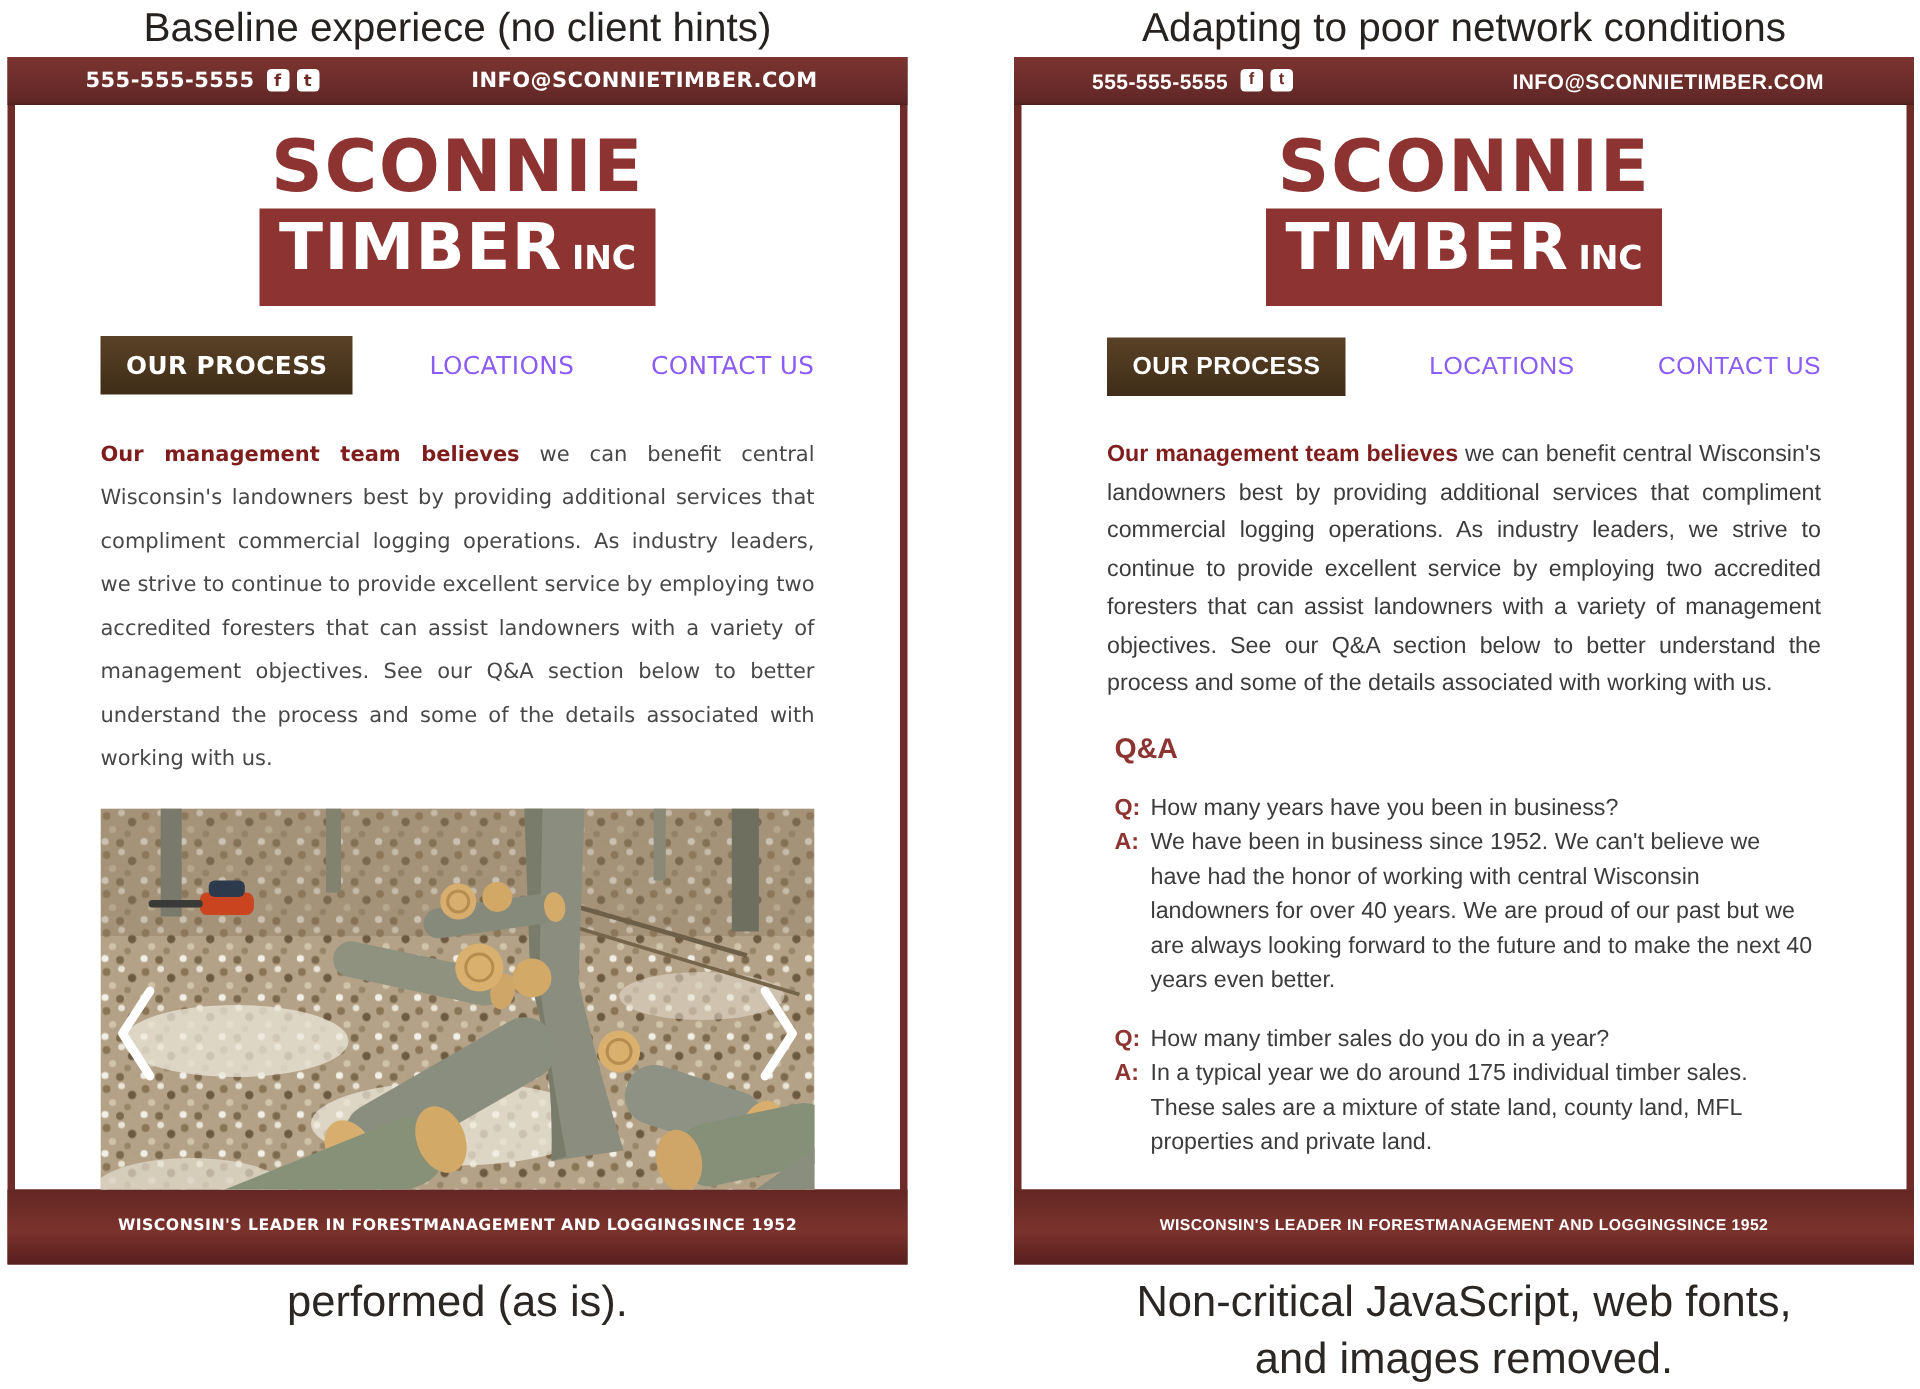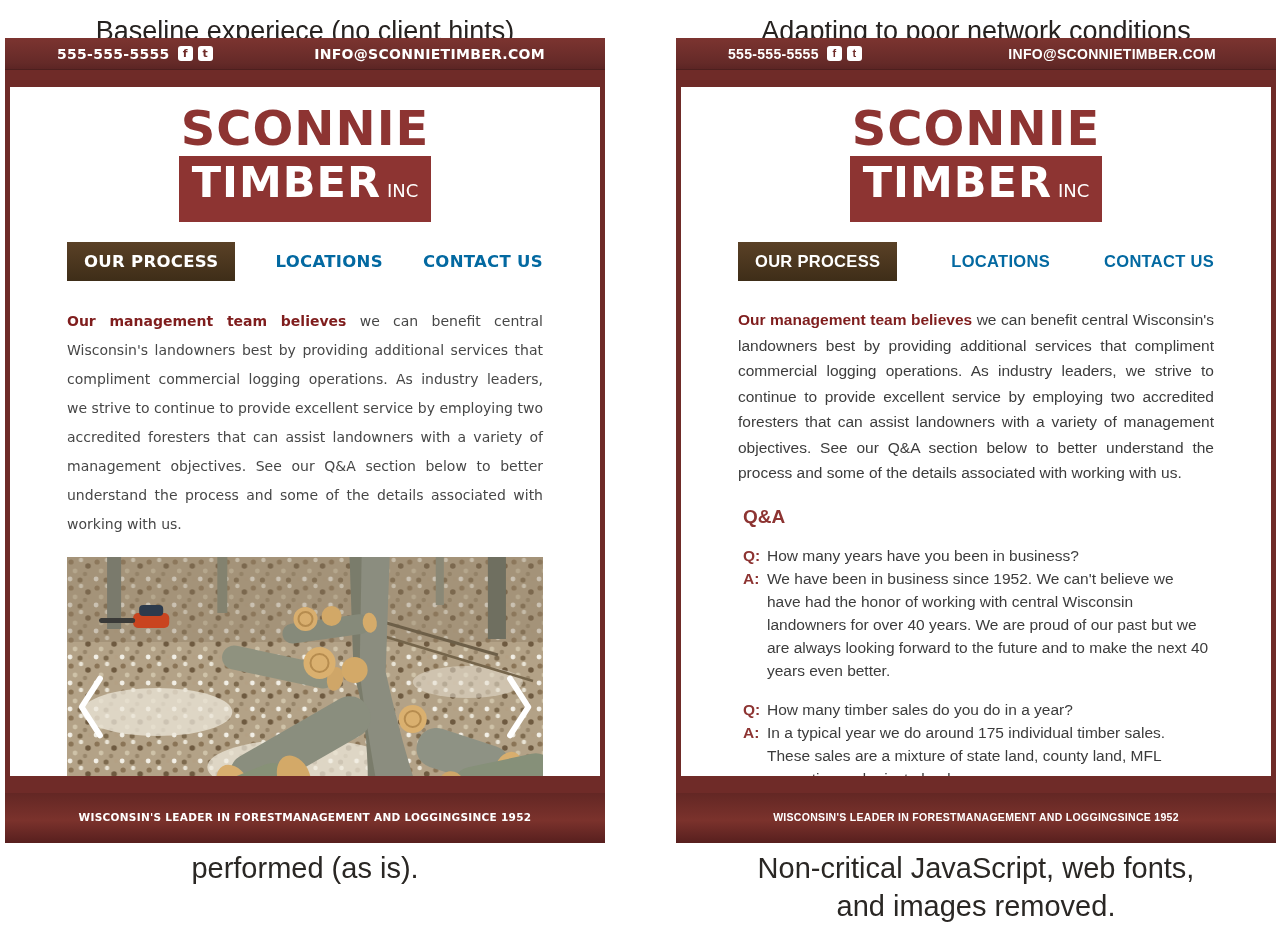--- a/index.html
+++ b/index.html
@@ -1,55 +1,55 @@
 <!DOCTYPE html>
 <html><head>
 <meta charset="utf-8">
 <style>
   * { margin:0; padding:0; box-sizing:border-box; }
   html,body { width:1280px; height:926px; background:#fff; overflow:hidden;
               font-family:"Liberation Sans", sans-serif; }
   .figure { display:flex; width:1280px; }
   .col { width:640px; display:flex; flex-direction:column; }
 
-  .fig-title { width:600px; height:38px; padding-top:16px; text-align:center;
+  .fig-title { width:600px; height:38px; padding-top:3px; text-align:center;
                font-size:27px; color:#262220; letter-spacing:0; }
   .col.left  .fig-title, .col.left  .site, .col.left  .fig-caption { margin-left:5px; }
   .col.right .fig-title, .col.right .site, .col.right .fig-caption { margin-left:36px; }
 
   
-  .site { width:600px; height:805px; background:#6f2b28; display:flex; flex-direction:column;gap:17px; }
+  .site { width:600px; height:805px; background:#6f2b28; display:flex; flex-direction:column; }
   .f-web { font-family:"DejaVu Sans", sans-serif; }       
   .f-sys { font-family:"Liberation Sans", sans-serif; }   
 
   .topbar { height:32px; flex:none; display:flex; align-items:center; padding:0 60px 0 52px;
             background:linear-gradient(180deg,#7c3430,#652a28 80%,#5c2524);
             border-bottom:1px solid #4d1f1e; color:#fff; }
   .phone { font-size:14px; font-weight:bold; letter-spacing:.3px; }
   .social { display:flex; gap:5px; margin-left:8px; }
   .s-icon { width:15px; height:15px; border-radius:3px; background:#fff; color:#6f2b28;
             font-size:11px; font-weight:bold; display:flex; align-items:center;
             justify-content:center; line-height:1; }
   .email { margin-left:auto; font-size:14px; font-weight:bold; letter-spacing:.3px; }
 
   .page { flex:1; background:#fff; margin:0 5px; display:flex; flex-direction:column; overflow:hidden; }
 
   .logo { margin-top:14px; text-align:center; font-family:"DejaVu Sans", sans-serif; }
   .logo-top { font-size:48px; font-weight:bold; color:#8d3432; letter-spacing:1px; line-height:54px; }
   .logo-block { display:inline-block; background:#8d3432; color:#fff; padding:1px 13px 5px;
                 margin-top:1px; line-height:50px; }
   .logo-block .t { font-size:43px; font-weight:bold; letter-spacing:1px; }
-  .logo-block .inc { font-size:18px; font-weight:normal; margin-left:6px; }
+  .logo-block .inc { font-size:22px; font-weight:bold; margin-left:6px; }
 
   .nav { margin:20px 57px 0; height:40px; display:flex; align-items:center;
          justify-content:space-between; }
   .nav-btn { background:linear-gradient(180deg,#5a4126,#3e2d18);
              border-radius:0; color:#fff; font-size:16.5px; font-weight:bold;
              padding:10px 17px; letter-spacing:.3px; }
-  .nav-link { color:#0369a1; font-size:16.5px; font-weight:bold; letter-spacing:.3px; }
+  .nav-link { color:#8b5cf6; font-size:16.5px; font-weight:normal; letter-spacing:.3px; }
 
   .para { margin:26px 57px 0; text-align:justify; color:#474747; }
   .f-web .para { font-size:14px;   line-height:29px; }
   .f-sys .para { font-size:15.5px; line-height:25.5px; color:#3c3c3c; }
   .para b { color:#7f1d1d; }
 
   
   .carousel { margin:18px 57px 0; height:300px; position:relative; flex:none; }
   .carousel svg.photo { width:100%; height:100%; display:block; }
   .car-arrow { position:absolute; top:50%; transform:translateY(-50%); width:30px; height:72px; cursor:pointer; }

